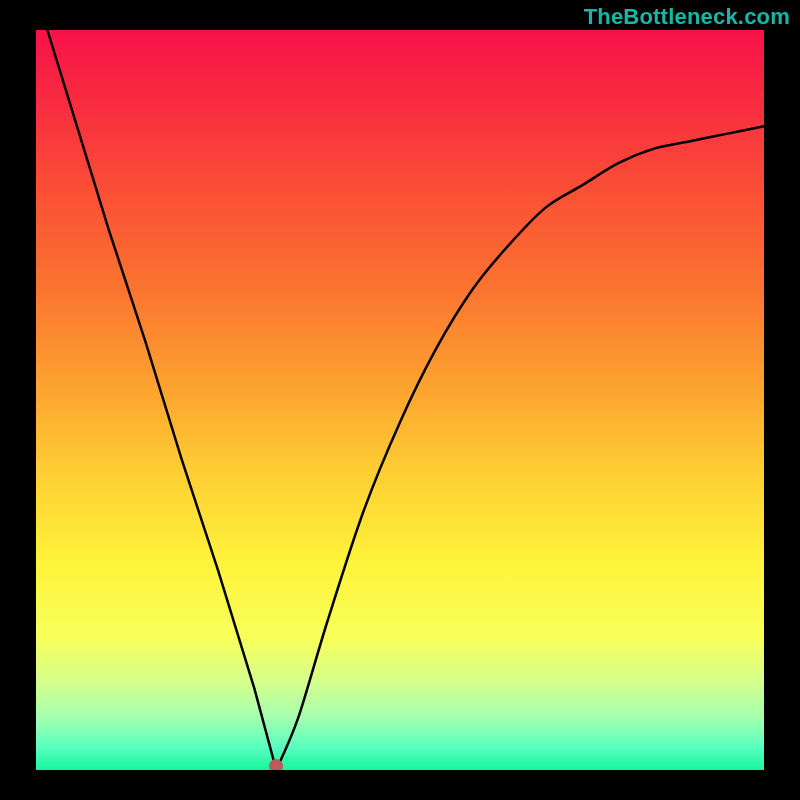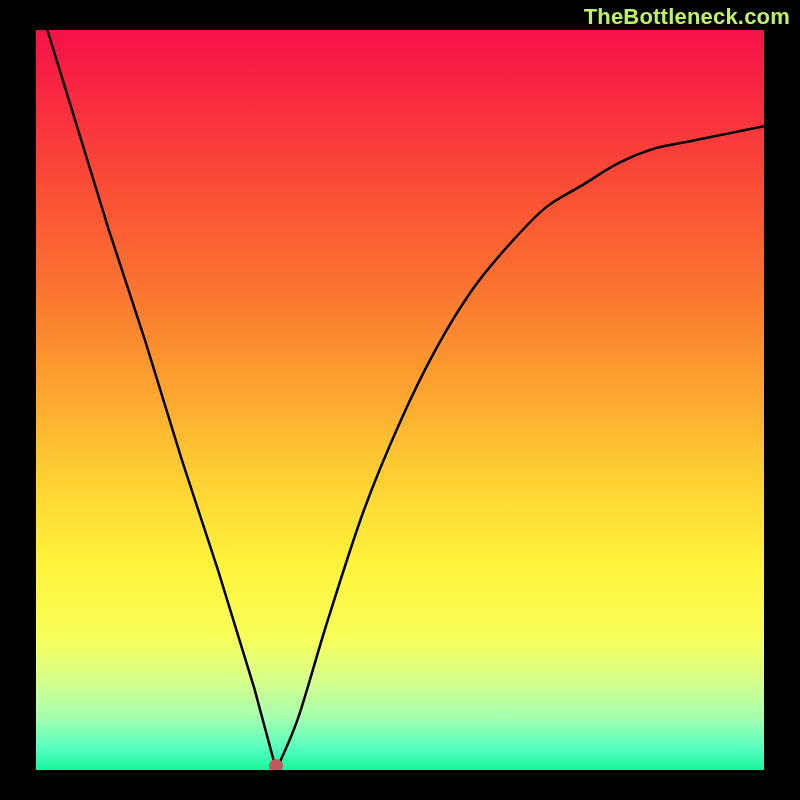--- a/index.html
+++ b/index.html
@@ -13,21 +13,21 @@
   .frame {
     position: relative;
     width: 800px;
     height: 800px;
     background: #000;
   }
   .watermark {
     position: absolute;
     top: 4px;
     right: 10px;
-    color: #bef264;
+    color: #14b8a6;
     font-size: 22px;
     font-weight: 600;
     letter-spacing: 0.2px;
     z-index: 20;
   }
   .plot-area {
     position: absolute;
     left: 36px;
     top: 30px;
     width: 728px;

